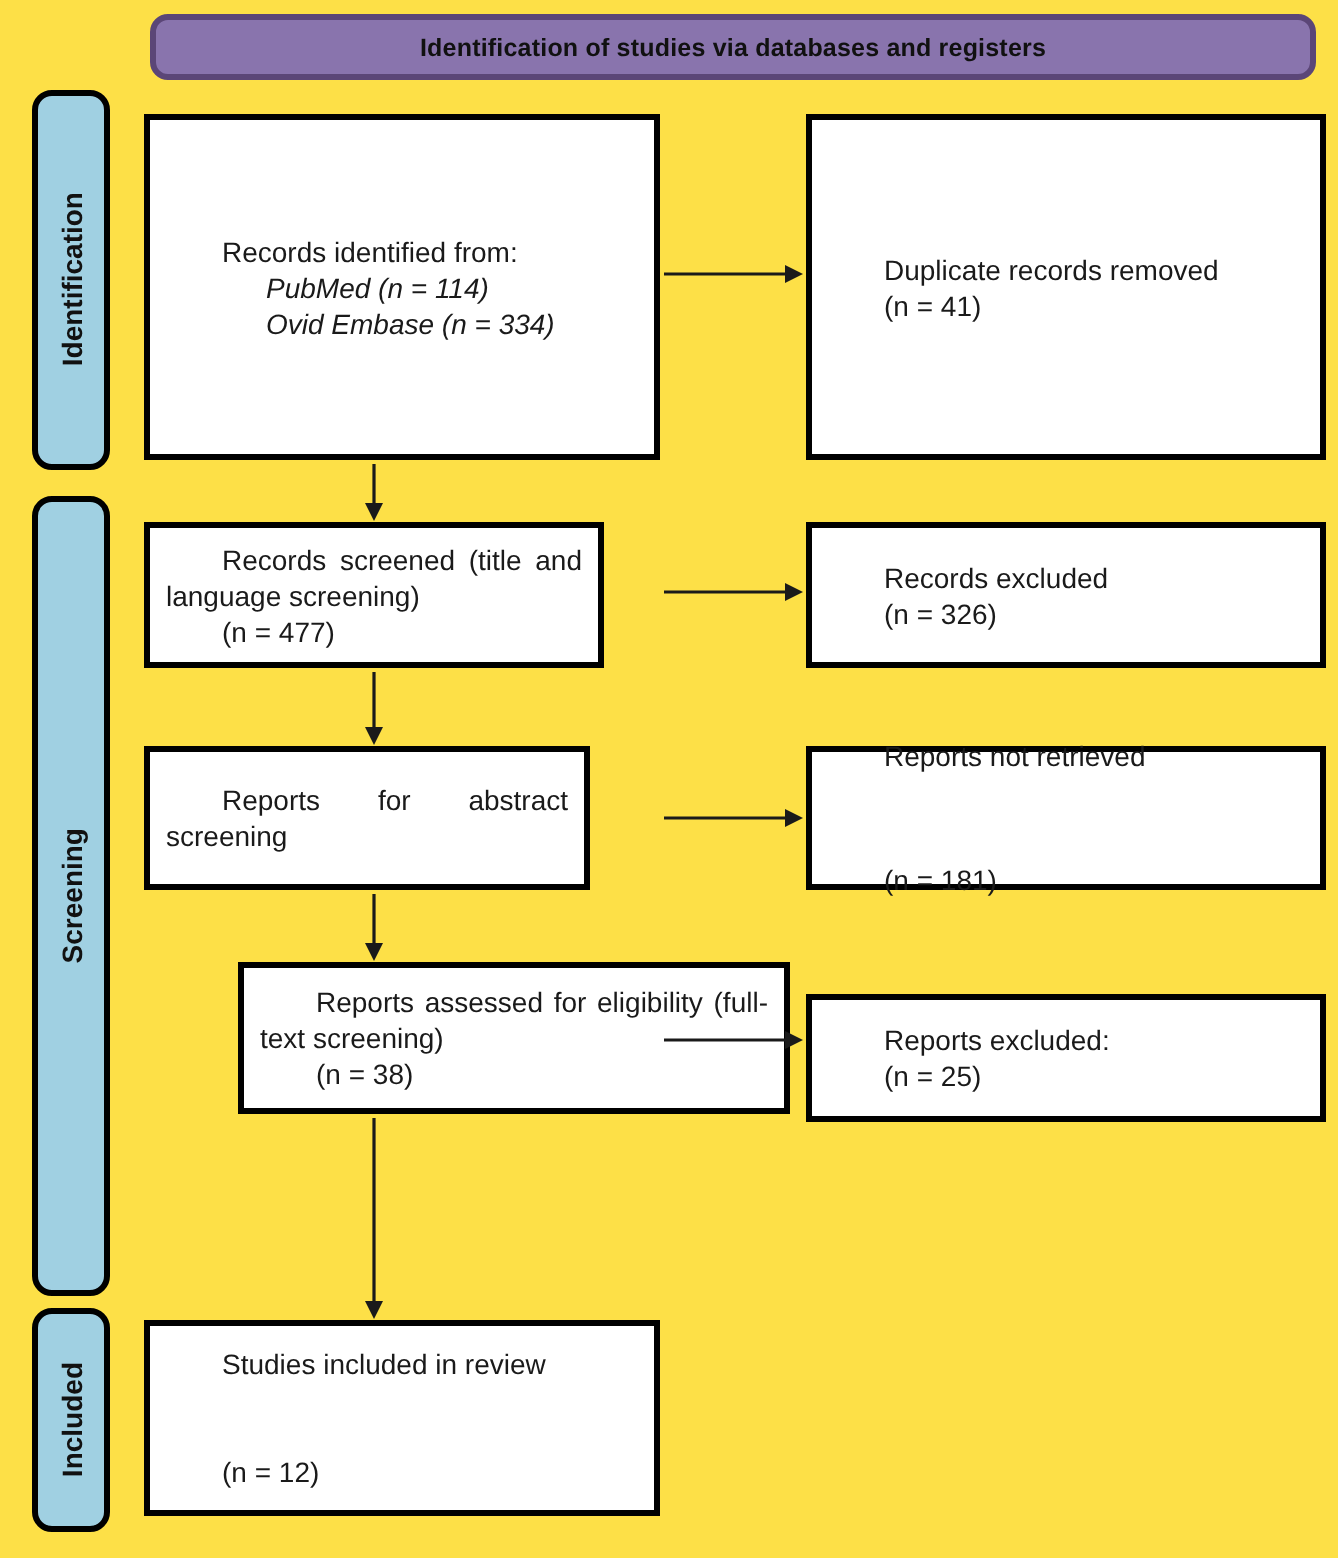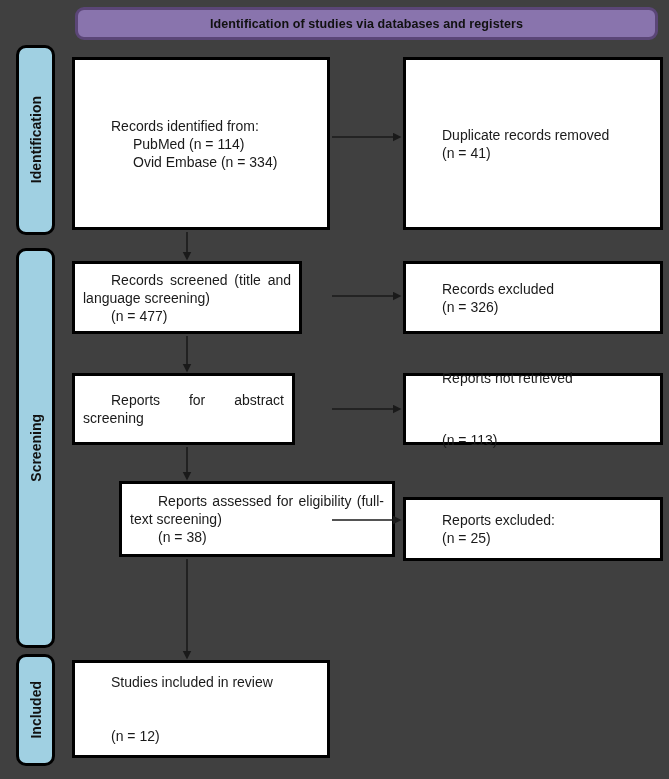--- a/index.html
+++ b/index.html
@@ -12,21 +12,21 @@
   * { box-sizing: border-box; margin: 0; padding: 0; }
   html, body { background: #ffffff; }
   body {
     font-family: "Liberation Sans", sans-serif;
     color: var(--text, #1a1a1a);
   }
   .canvas {
     position: relative;
     width: 669px;
     height: 779px;
-    background: #404040;
+    background: #fde047;
     overflow: hidden;
   }
   
   .banner {
     position: absolute;
     left: 75px; top: 7px;
     width: 583px; height: 33px;
     background: var(--banner-fill, #8974ad);
     border: 3px solid var(--banner-border, #5b4677);
     border-radius: 9px;
@@ -77,20 +77,21 @@
     font-size: 14px;
     line-height: 18px;
     text-indent: 28px;
     text-align: justify;
     color: var(--text, #1a1a1a);
   }
   .box p.sub {
     text-indent: 0;
     text-align: left;
     margin-left: 50px;
+    font-style: italic;
   }
   
   .b-l1 { left: 72px;  top: 57px;  width: 258px; height: 173px; }
   .b-l2 { left: 72px;  top: 261px; width: 230px; height: 73px;  }
   .b-l3 { left: 72px;  top: 373px; width: 223px; height: 72px;  }
   .b-l4 { left: 72px;  top: 481px; width: 276px; height: 76px; margin-left: 47px;  }
   .b-l5 { left: 72px;  top: 660px; width: 258px; height: 98px; gap: 36px;  }
   .b-r1 { left: 403px; top: 57px;  width: 260px; height: 173px; }
   .b-r2 { left: 403px; top: 261px; width: 260px; height: 73px;  }
   .b-r3 { left: 403px; top: 373px; width: 260px; height: 72px; gap: 44px;  }
@@ -143,21 +144,21 @@
     <p class="para">Records excluded</p>
     <p class="para">(n = 326)</p>
   </div>
 
   <div class="box b-l3">
     <p class="para">Reports for abstract screening</p>
   </div>
 
   <div class="box b-r3">
     <p class="para">Reports not retrieved</p>
-    <p class="para">(n = 113)</p>
+    <p class="para">(n = 181)</p>
   </div>
 
   <div class="box b-l4">
     <p class="para">Reports assessed for eligibility (full-text screening)</p>
     <p class="para">(n = 38)</p>
   </div>
 
   <div class="box b-r4">
     <p class="para">Reports excluded:</p>
     <p class="para">(n = 25)</p>

